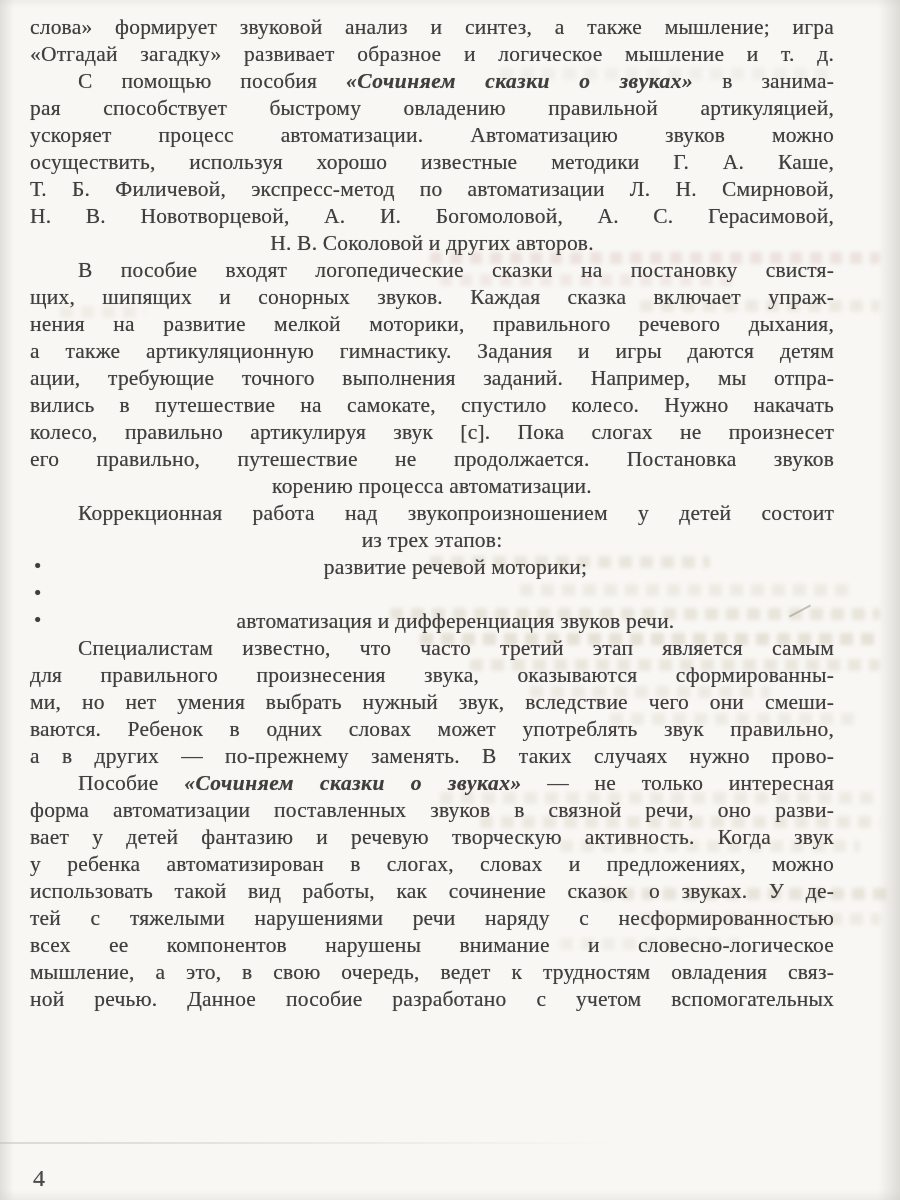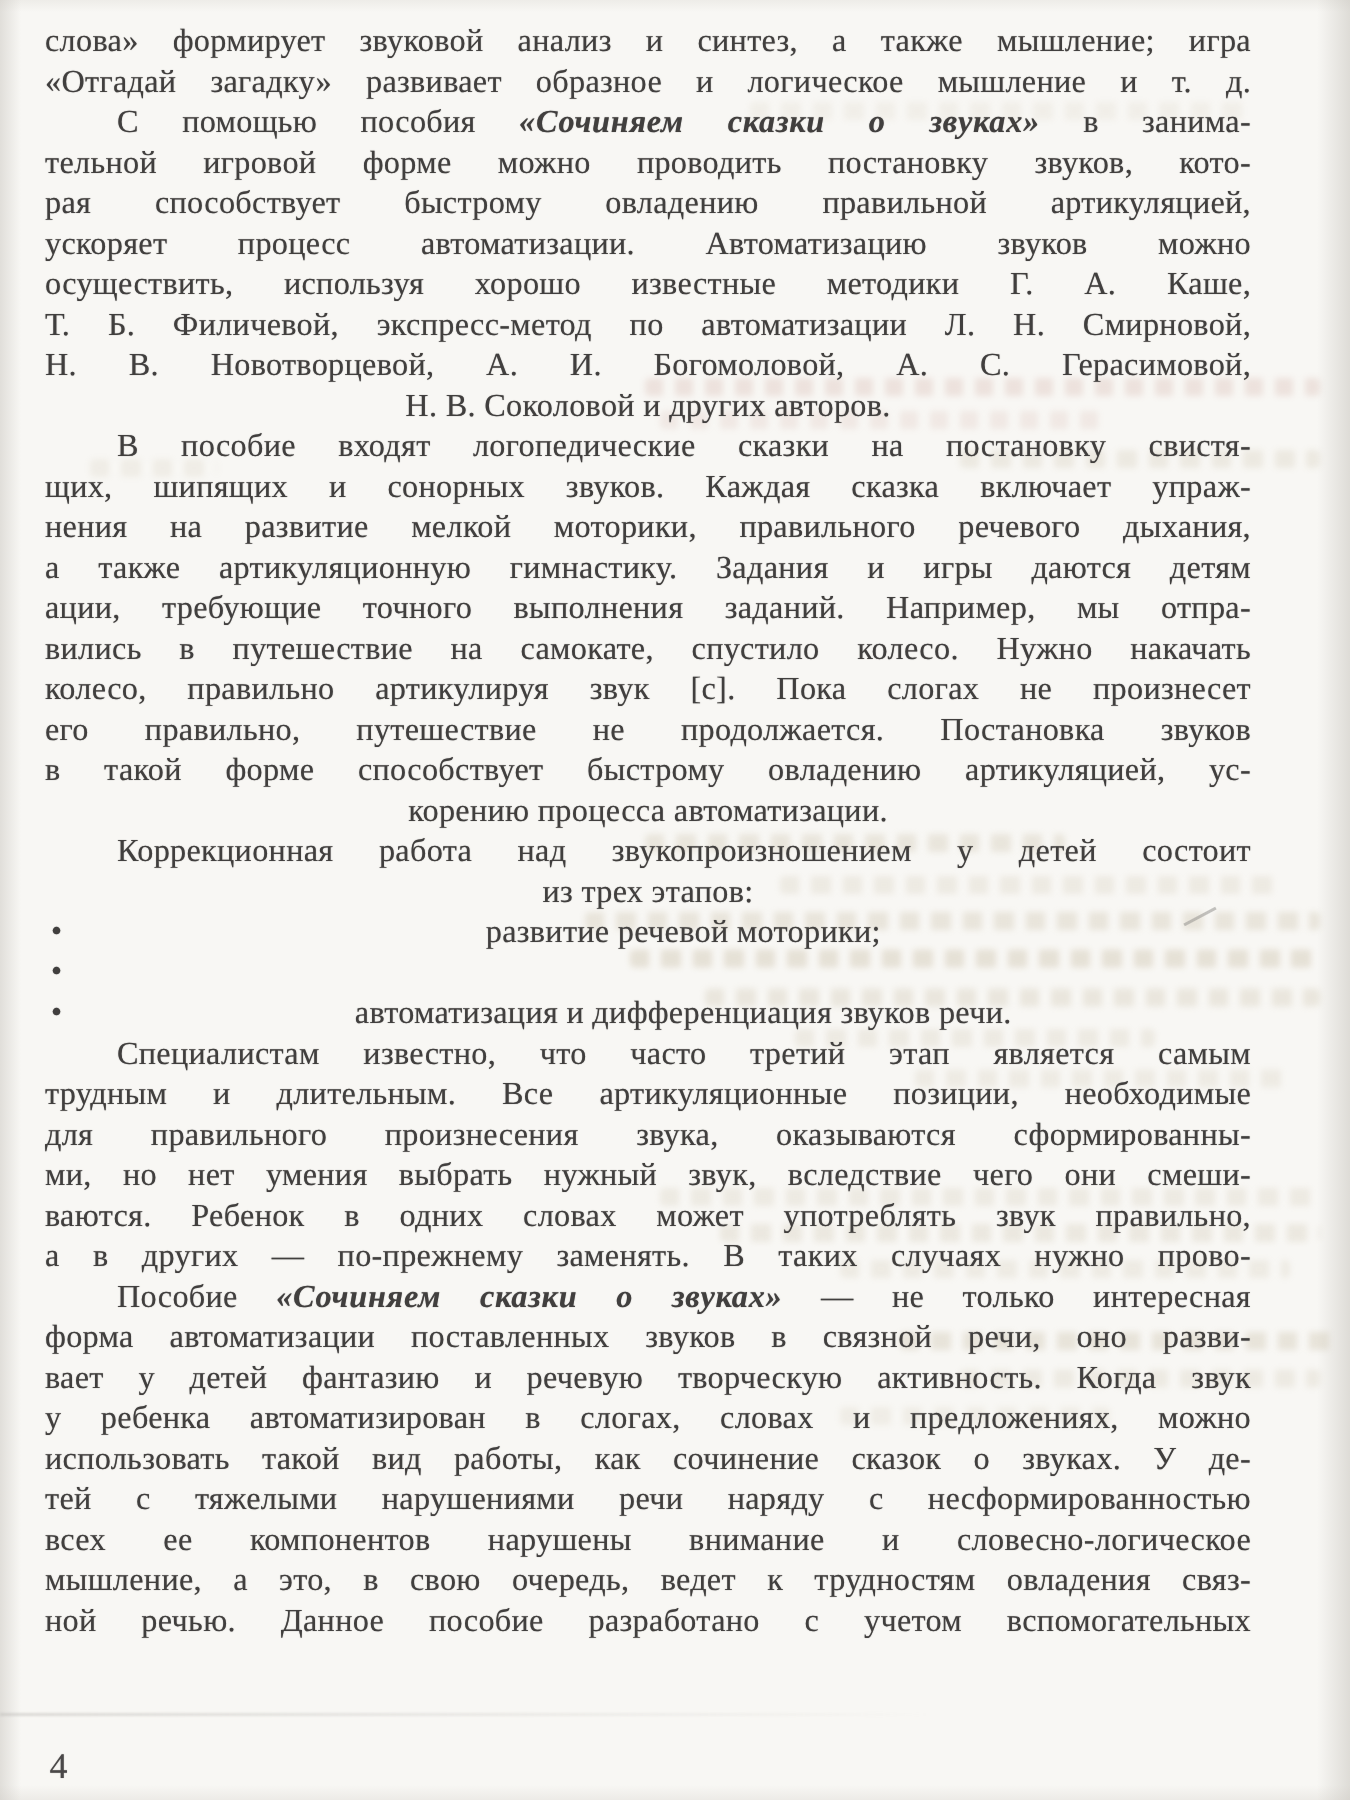--- a/index.html
+++ b/index.html
@@ -107,44 +107,41 @@
   <div class="smudge" style="left:600px; top:888px; width:290px; opacity:.42;"></div>
   <div class="smudge" style="left:640px; top:913px; width:240px; opacity:.28;"></div>
   <div class="smudge" style="left:560px; top:938px; width:180px; opacity:.22;"></div>
   <div class="scratch" style="left:788px; top:610px;"></div>
   <div class="scanline"></div>
 
   <div class="text-column">
       <div class="ln j"><span>слова» формирует звуковой анализ и синтез, а также мышление; игра</span></div>
       <div class="ln j"><span>«Отгадай загадку» развивает образное и логическое мышление и т. д.</span></div>
       <div class="ln j ind"><span>С помощью пособия </span><span class="bi">«Сочиняем сказки о звуках»</span><span> в занима-</span></div>
-      <div class="ln j"><span>тельной игровой форме можно проводить постановку звуков, кото-</span></div>
       <div class="ln j"><span>рая способствует быстрому овладению правильной артикуляцией,</span></div>
       <div class="ln j"><span>ускоряет процесс автоматизации. Автоматизацию звуков можно</span></div>
       <div class="ln j"><span>осуществить, используя хорошо известные методики Г. А. Каше,</span></div>
       <div class="ln j"><span>Т. Б. Филичевой, экспресс-метод по автоматизации Л. Н. Смирновой,</span></div>
       <div class="ln j"><span>Н. В. Новотворцевой, А. И. Богомоловой, А. С. Герасимовой,</span></div>
       <div class="ln"><span>Н. В. Соколовой и других авторов.</span></div>
       <div class="ln j ind"><span>В пособие входят логопедические сказки на постановку свистя-</span></div>
       <div class="ln j"><span>щих, шипящих и сонорных звуков. Каждая сказка включает упраж-</span></div>
       <div class="ln j"><span>нения на развитие мелкой моторики, правильного речевого дыхания,</span></div>
       <div class="ln j"><span>а также артикуляционную гимнастику. Задания и игры даются детям</span></div>
       <div class="ln j"><span>ации, требующие точного выполнения заданий. Например, мы отпра-</span></div>
       <div class="ln j"><span>вились в путешествие на самокате, спустило колесо. Нужно накачать</span></div>
       <div class="ln j"><span>колесо, правильно артикулируя звук [с]. Пока слогах не произнесет</span></div>
       <div class="ln j"><span>его правильно, путешествие не продолжается. Постановка звуков</span></div>
-      <div class="ln j"><span>в такой форме способствует быстрому овладению артикуляцией, ус-</span></div>
       <div class="ln"><span>корению процесса автоматизации.</span></div>
       <div class="ln j ind"><span>Коррекционная работа над звукопроизношением у детей состоит</span></div>
       <div class="ln"><span>из трех этапов:</span></div>
       <div class="ln bullet"><span class="dot">•</span><span>развитие речевой моторики;</span></div>
       <div class="ln bullet"><span class="dot">•</span></div>
       <div class="ln bullet"><span class="dot">•</span><span>автоматизация и дифференциация звуков речи.</span></div>
       <div class="ln j ind"><span>Специалистам известно, что часто третий этап является самым</span></div>
-      <div class="ln j"><span>трудным и длительным. Все артикуляционные позиции, необходимые</span></div>
       <div class="ln j"><span>для правильного произнесения звука, оказываются сформированны-</span></div>
       <div class="ln j"><span>ми, но нет умения выбрать нужный звук, вследствие чего они смеши-</span></div>
       <div class="ln j"><span>ваются. Ребенок в одних словах может употреблять звук правильно,</span></div>
       <div class="ln j"><span>а в других — по-прежнему заменять. В таких случаях нужно прово-</span></div>
       <div class="ln j ind"><span>Пособие </span><span class="bi">«Сочиняем сказки о звуках»</span><span> — не только интересная</span></div>
       <div class="ln j"><span>форма автоматизации поставленных звуков в связной речи, оно разви-</span></div>
       <div class="ln j"><span>вает у детей фантазию и речевую творческую активность. Когда звук</span></div>
       <div class="ln j"><span>у ребенка автоматизирован в слогах, словах и предложениях, можно</span></div>
       <div class="ln j"><span>использовать такой вид работы, как сочинение сказок о звуках. У де-</span></div>
       <div class="ln j"><span>тей с тяжелыми нарушениями речи наряду с несформированностью</span></div>

